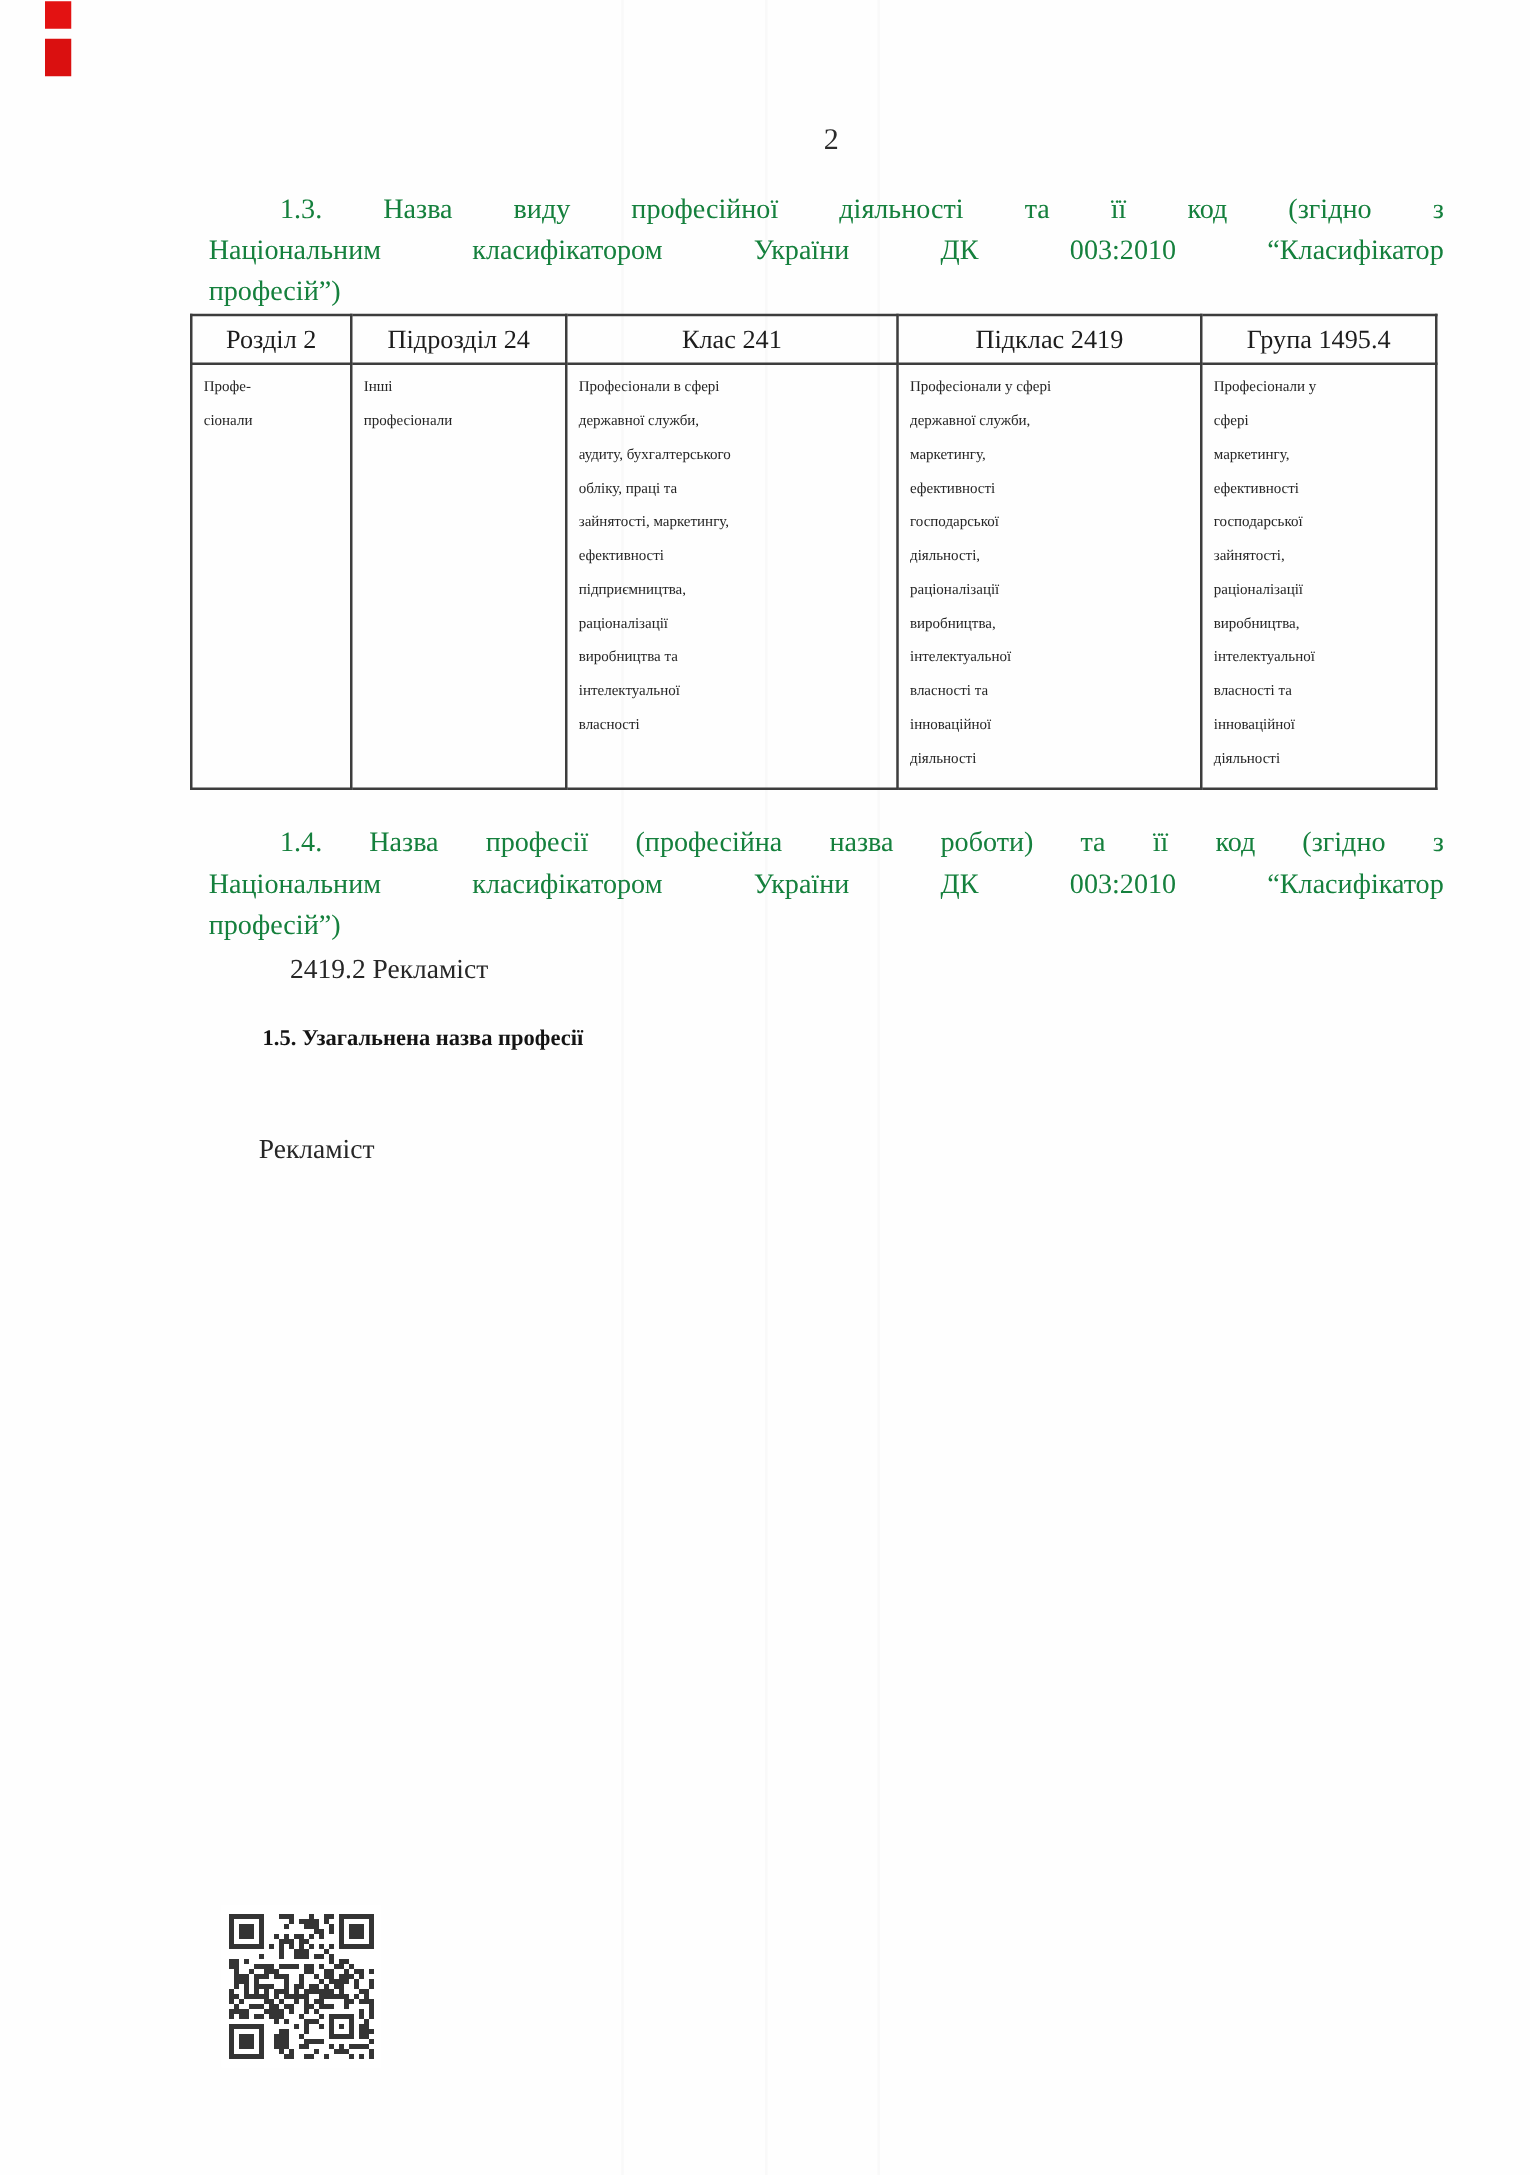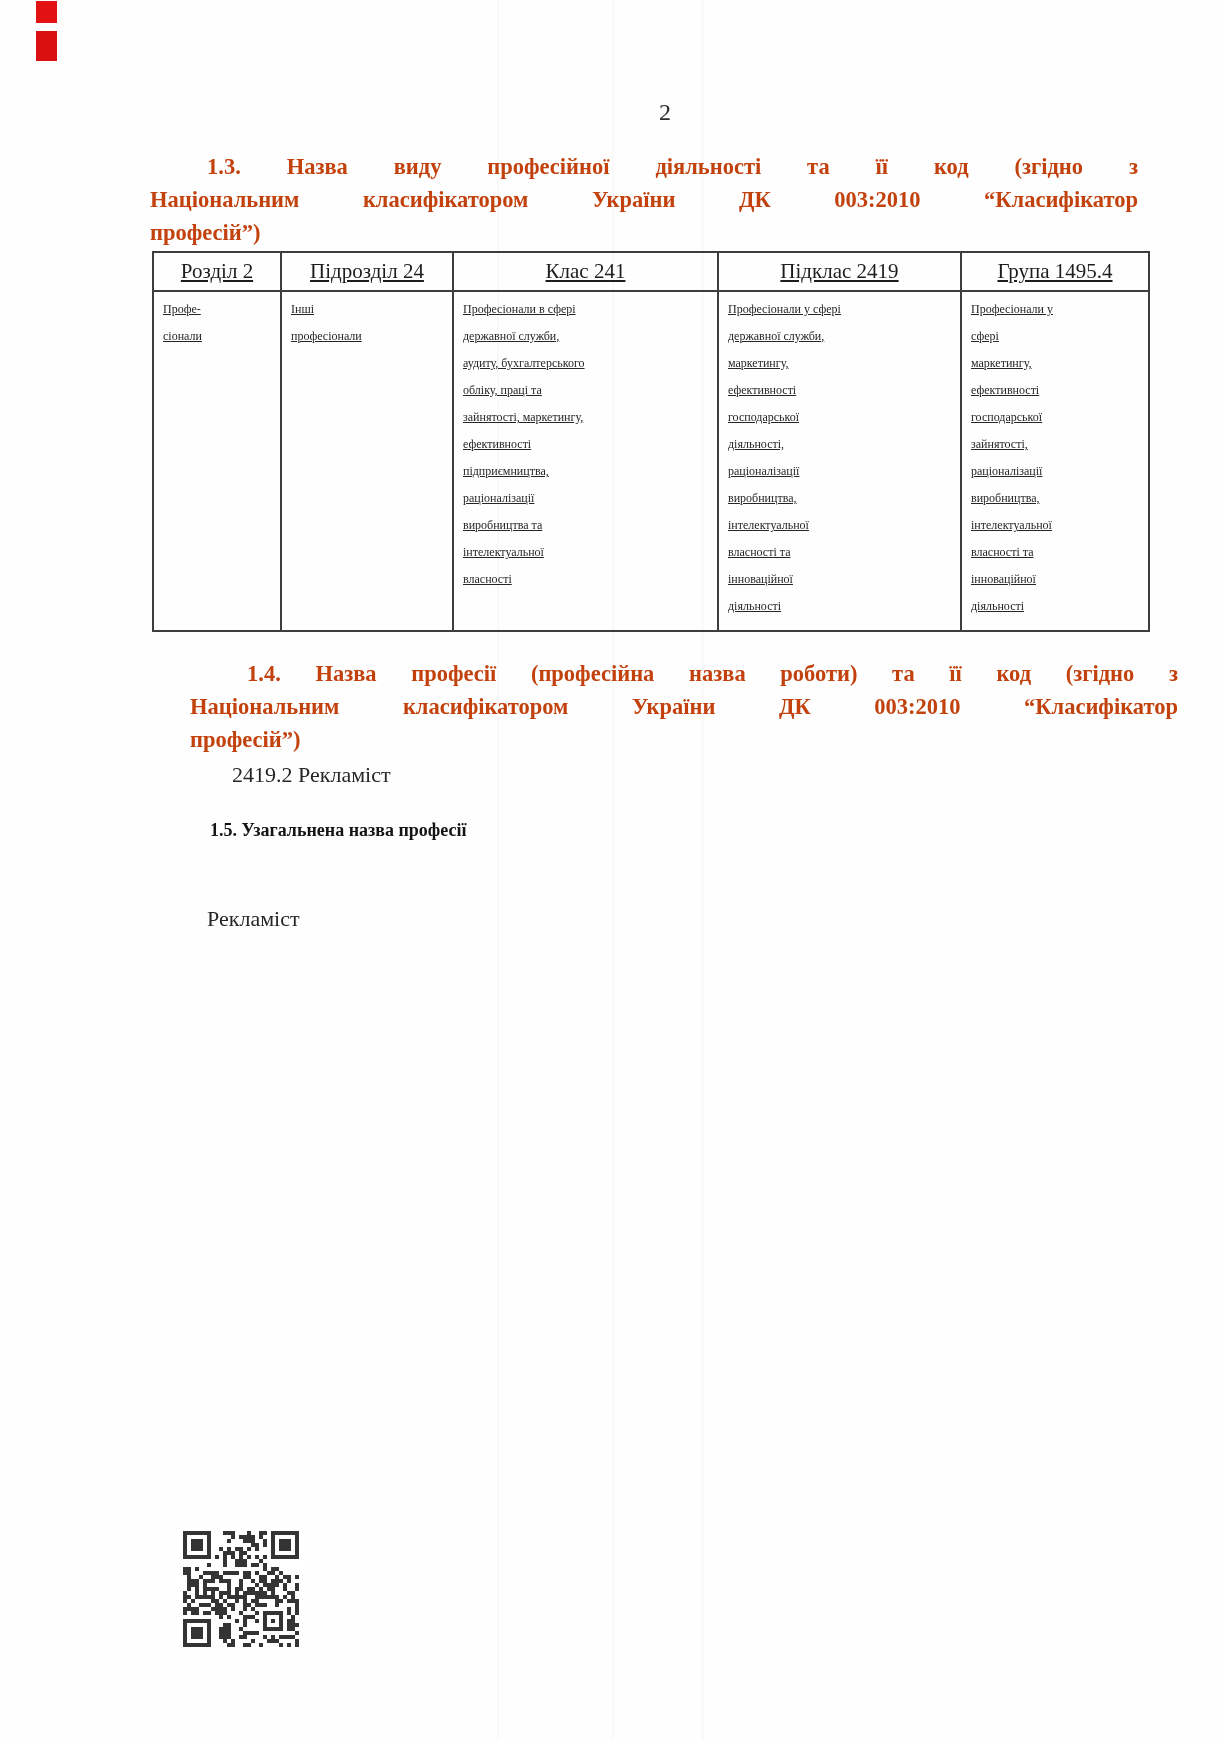--- a/index.html
+++ b/index.html
@@ -32,38 +32,37 @@
   }
   .red-mark.m1 { top: 1px;  height: 22px; }
   .red-mark.m2 { top: 31px; height: 30px; background: #da1010; }
 
   .page-number {
     position: absolute; left: 600px; top: 99px; width: 130px;
     text-align: center; font-size: 24px; color: #2b2b2b;
   }
 
   .heading-block {
-    position: absolute; left: 150px; width: 988px;
-    font-weight: bold; font-size: 22.5px; color: #c2410c;
+    position: absolute; left: 167px; width: 988px;
+    font-weight: normal; font-size: 22.5px; color: #15803d;
   }
   .h-line { line-height: 33px; }
   .h-just { text-align: justify; text-align-last: justify; }
   .h-indent { padding-left: 57px; }
   #heading-13 { top: 150px; }
-  #heading-14 { top: 657px; margin-left: 40px; }
+  #heading-14 { top: 657px; }
 
   table.class-table {
     position: absolute; left: 152px; top: 251px;
     width: 996px;
     border-collapse: collapse;
     table-layout: fixed;
   }
   .class-table th, .class-table td {
     border: 2px solid #3d3d3d;
-    text-decoration: underline;
   }
   .class-table th {
     height: 37px;
     font-weight: normal;
     font-size: 21px;
     text-align: center;
     color: #1d1d1d;
     padding: 0 2px;
   }
   .class-table td {

